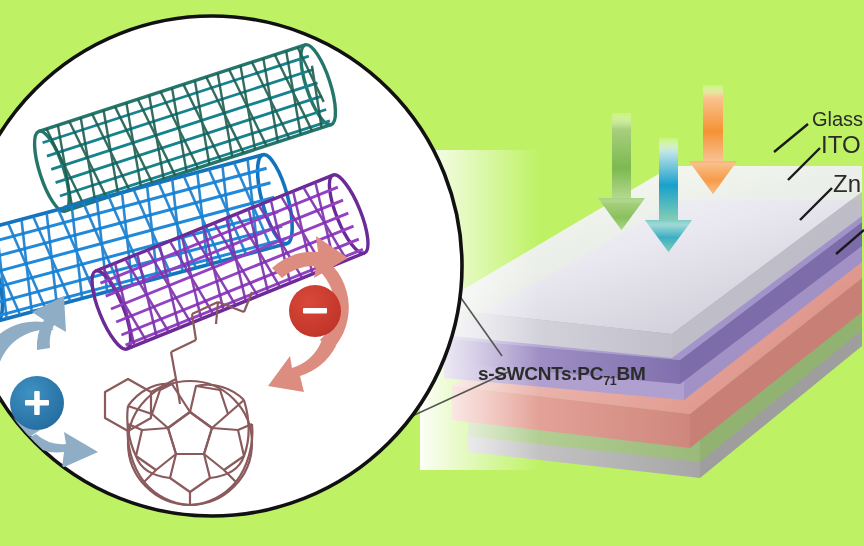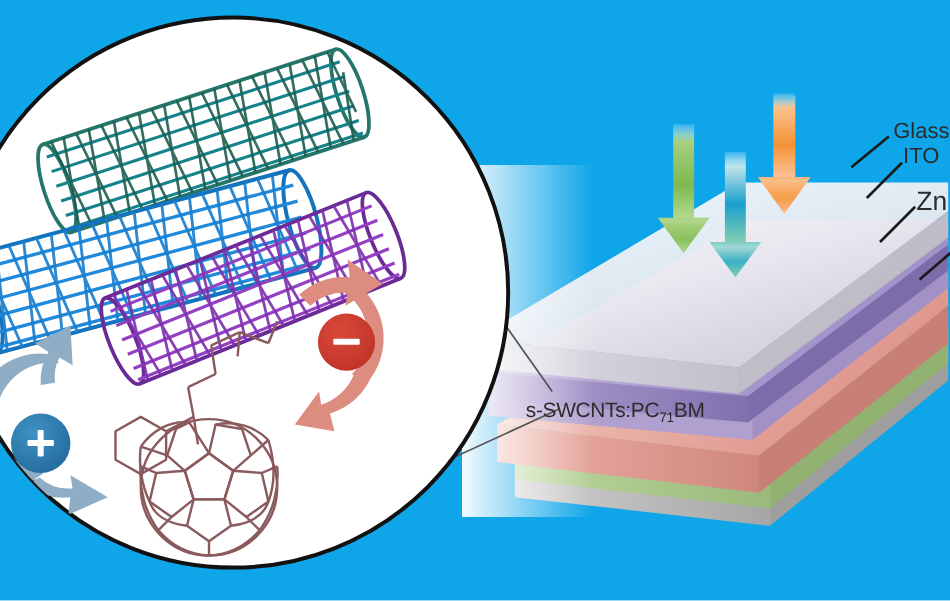--- a/index.html
+++ b/index.html
@@ -5,37 +5,37 @@
   * { box-sizing: border-box; }
   html, body {
     margin: 0; padding: 0;
     background: #ffffff;
     font-family: "Liberation Sans", sans-serif;
   }
   #stage {
     position: relative;
     width: 864px;
     height: 546px;
-    background: #0ea5e9;
+    background: #bef264;
     overflow: hidden;
   }
   #figure-svg { position: absolute; left: 0; top: 0; }
   .lbl {
     position: absolute;
     font-family: "Liberation Sans", sans-serif;
     color: #2b2b2b;
     white-space: nowrap;
     pointer-events: none;
   }
   #label-glass { left: 812px; top: 108px; font-size: 20px; }
-  #label-ito   { left: 821px; top: 131px; font-size: 20px; }
+  #label-ito   { left: 821px; top: 131px; font-size: 24px; }
   #label-zno   { left: 833px; top: 170px; font-size: 24px; }
   #label-active {
     left: 478px; top: 363px;
-    font-size: 19px; font-weight: normal;
+    font-size: 19px; font-weight: bold;
     color: #2c2c2c;
     letter-spacing: -0.3px;
   }
   #label-active sub { font-size: 0.66em; }
 </style>
 </head>
 <body>
 
 <div id="stage">
 

